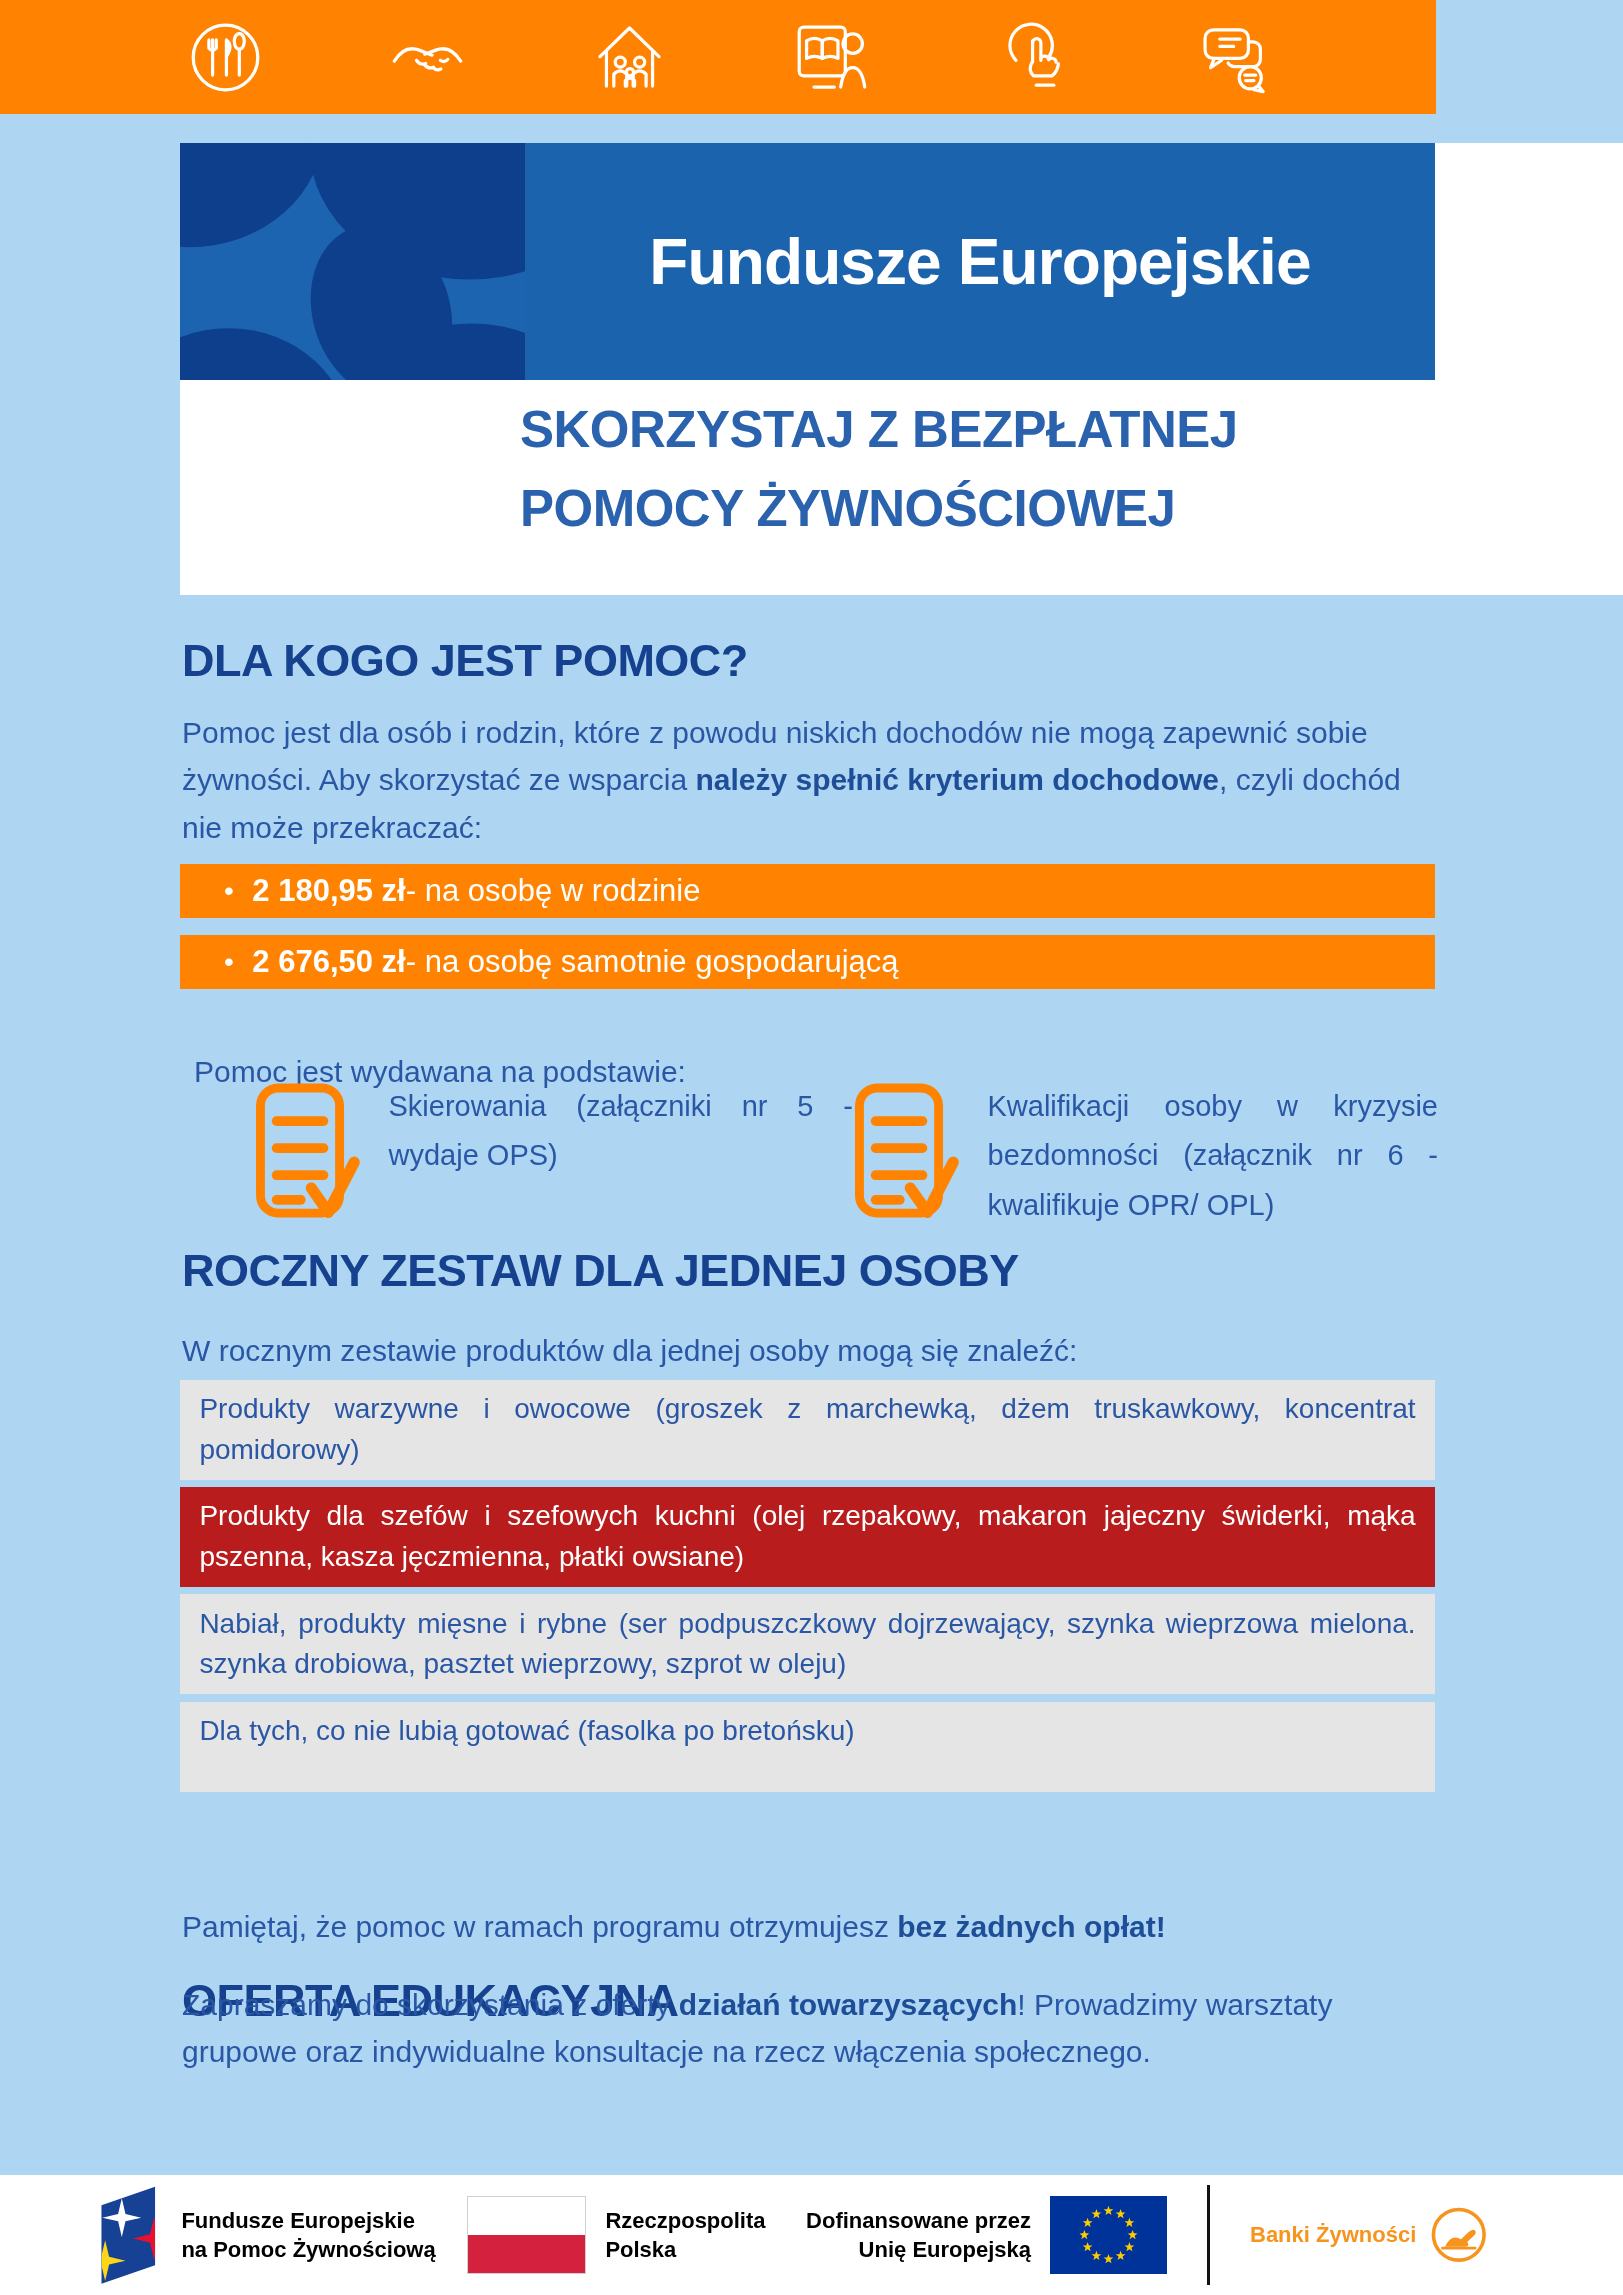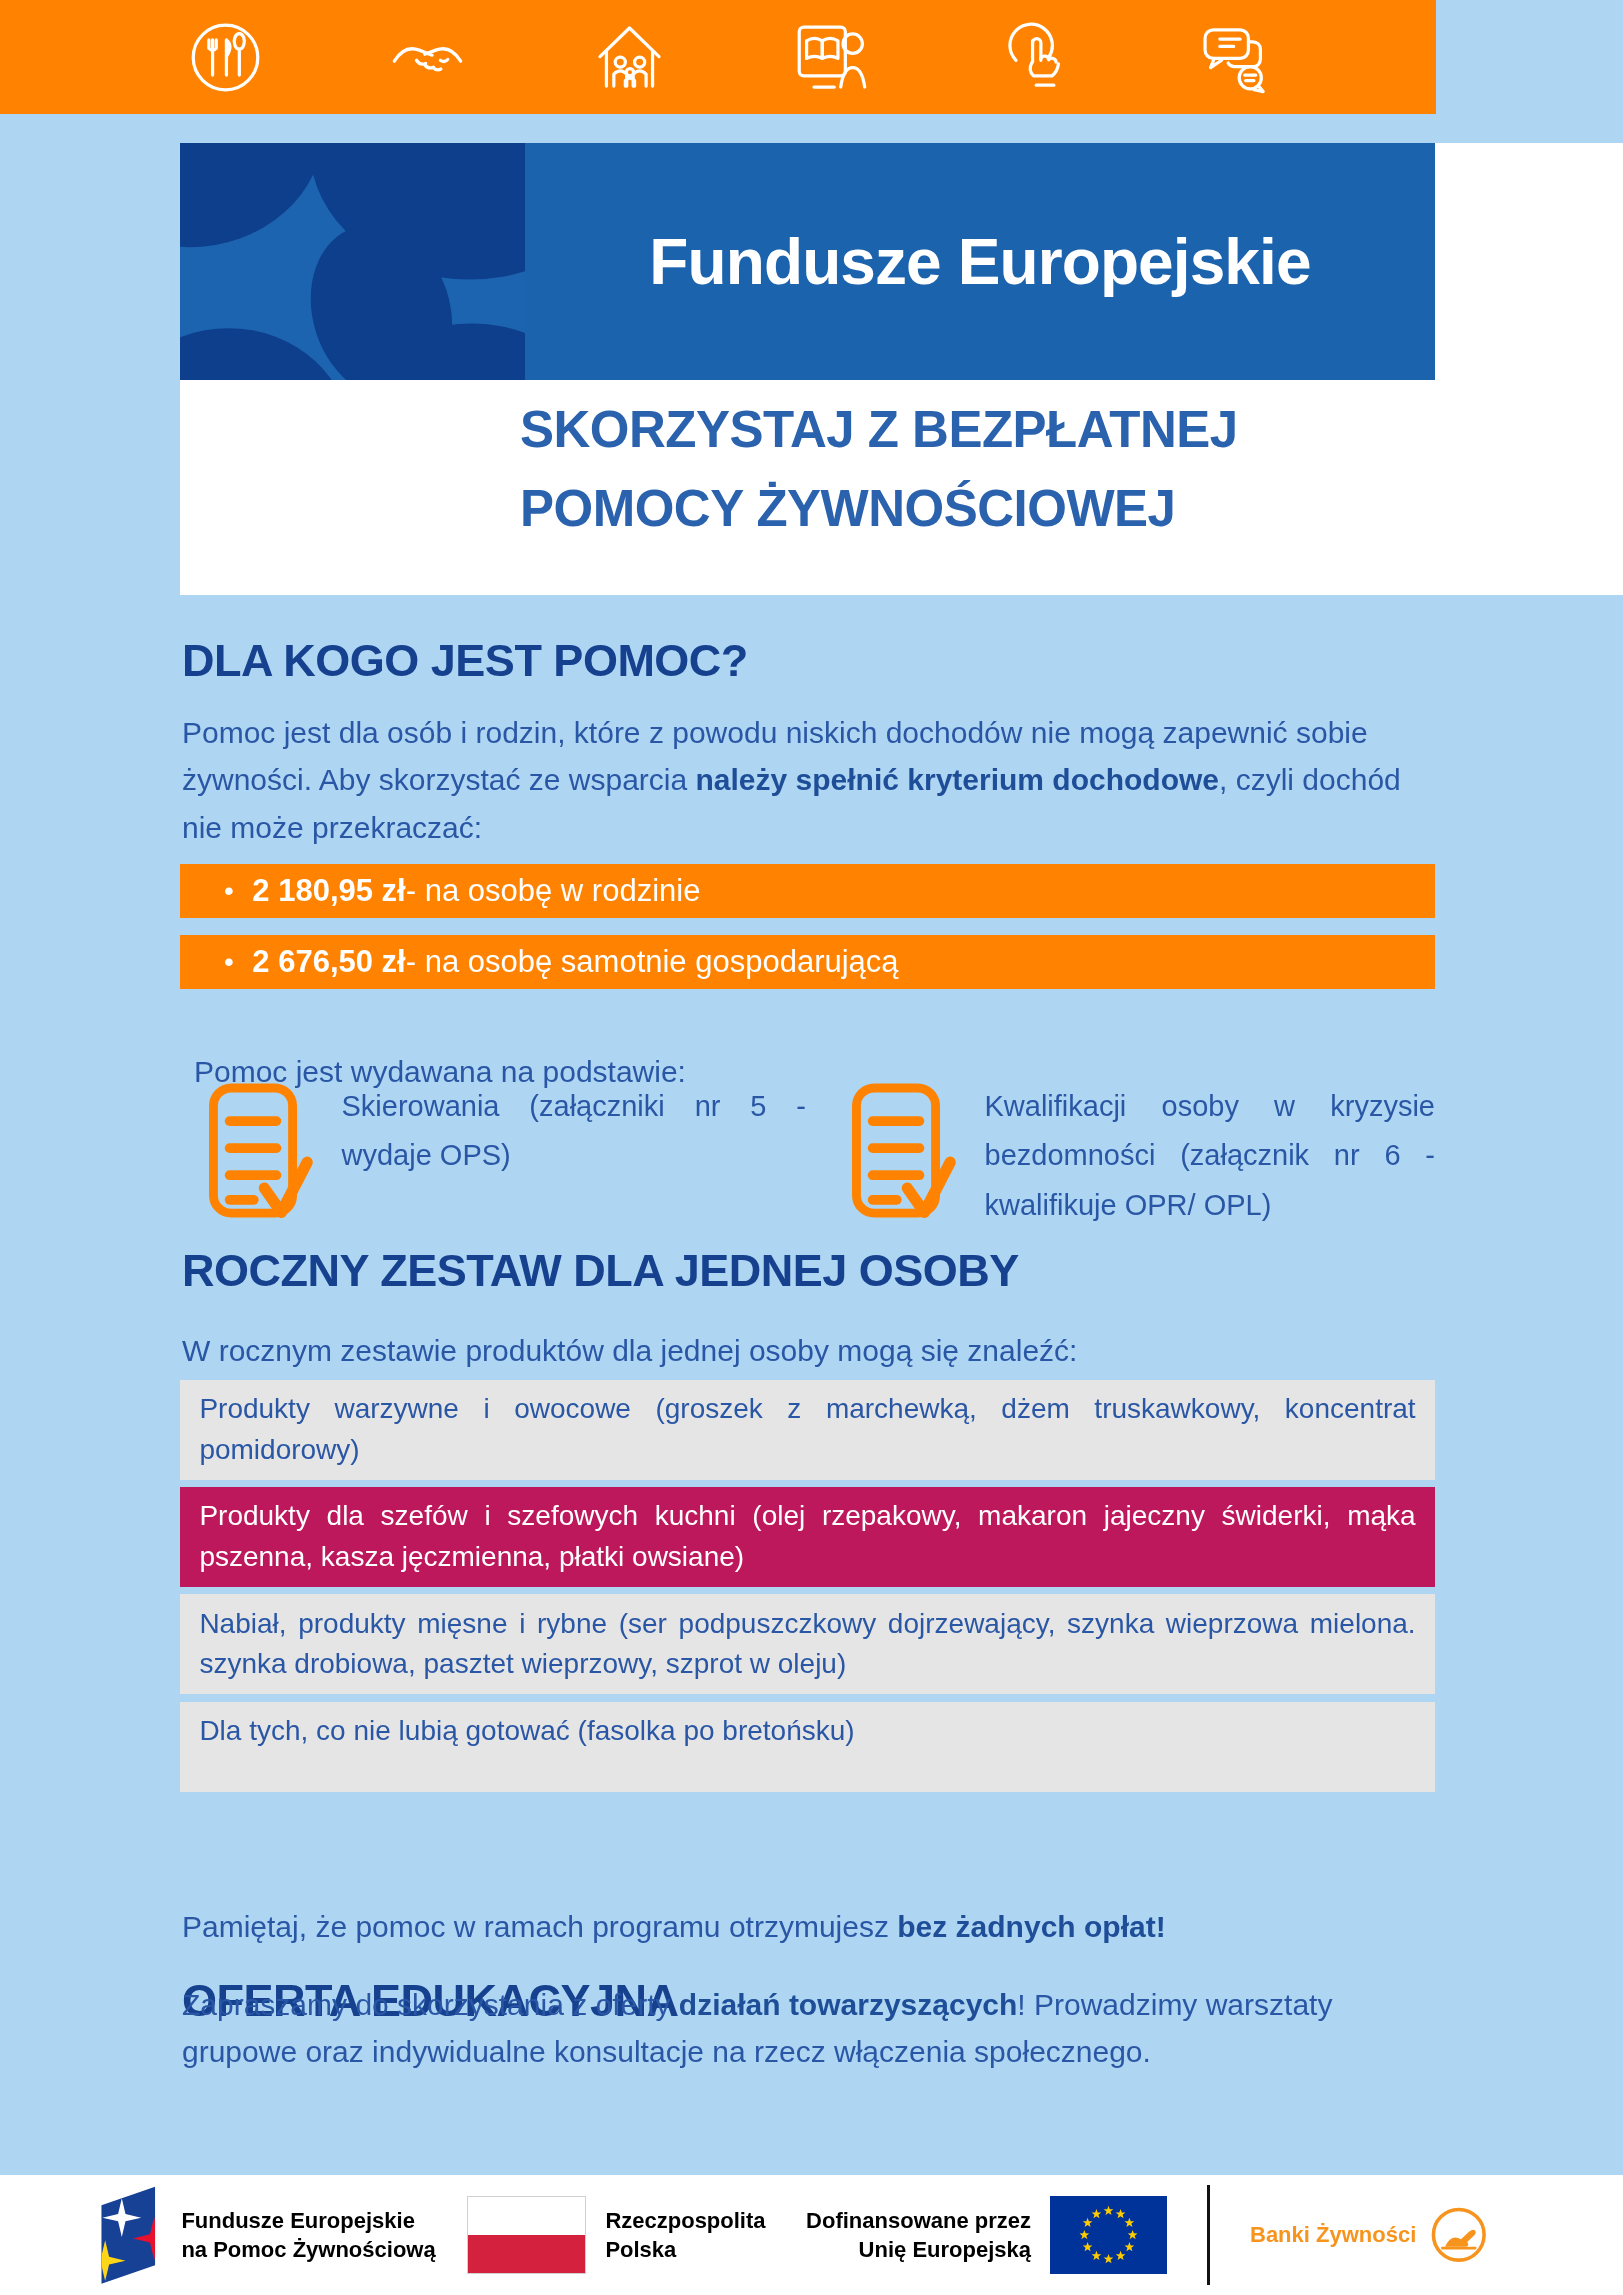--- a/index.html
+++ b/index.html
@@ -30,33 +30,33 @@
   .para{position:absolute;left:182px;width:1240px;color:#2A57A5;font-size:30px;line-height:1.58;}
   .para b, .reminder b{font-weight:700;color:#1F4E98;}
 
   
   .income-bar{position:absolute;left:180px;width:1255px;height:54px;background:#FF8300;
     display:flex;align-items:center;color:#fff;font-size:31px;box-sizing:border-box;padding-left:44px;}
   .income-bar .bullet{font-size:28px;margin-right:18.5px;}
   .income-bar .amount{font-weight:700;}
 
   
-  .basis-row{position:absolute;left:207px;top:1082px;width:1231px;display:flex;gap:44px;}
+  .basis-row{position:absolute;left:207px;top:1082px;width:1231px;display:flex;justify-content:flex-end;}
   .basis-item{display:flex;gap:25.5px;}
   .basis-item.left{width:599px;}
   .basis-item.right{width:585px;}
   .basis-item svg{width:109px;height:142px;flex:0 0 auto;overflow:visible;}
   .basis-text{color:#2A57A5;font-size:29px;line-height:1.7;text-align:justify;}
 
   
   .rows{position:absolute;left:180px;top:1380px;width:1255px;}
   .prow{box-sizing:border-box;width:100%;padding:9.3px 19.4px;margin-bottom:7.4px;
     font-size:28px;line-height:1.45;text-align:justify;}
   .prow.white{background:#e5e5e5;color:#2A57A5;}
-  .prow.orange{background:#be185d;color:#fff;}
+  .prow.orange{background:#b91c1c;color:#fff;}
   .prow.short{min-height:90px;}
 
   .reminder{position:absolute;left:182px;top:1910px;color:#2A57A5;font-size:30px;}
 
   
   .footer{position:absolute;left:0;top:2175px;width:1624px;height:120px;background:#fff;}
   .fgroup{position:absolute;top:50%;transform:translateY(-50%);display:flex;align-items:center;gap:19.4px;}
   .flabel{color:#000;font-size:22px;font-weight:700;line-height:1.32;}
   .fe-group{left:95px;}
   .rp-group{left:467px;}

